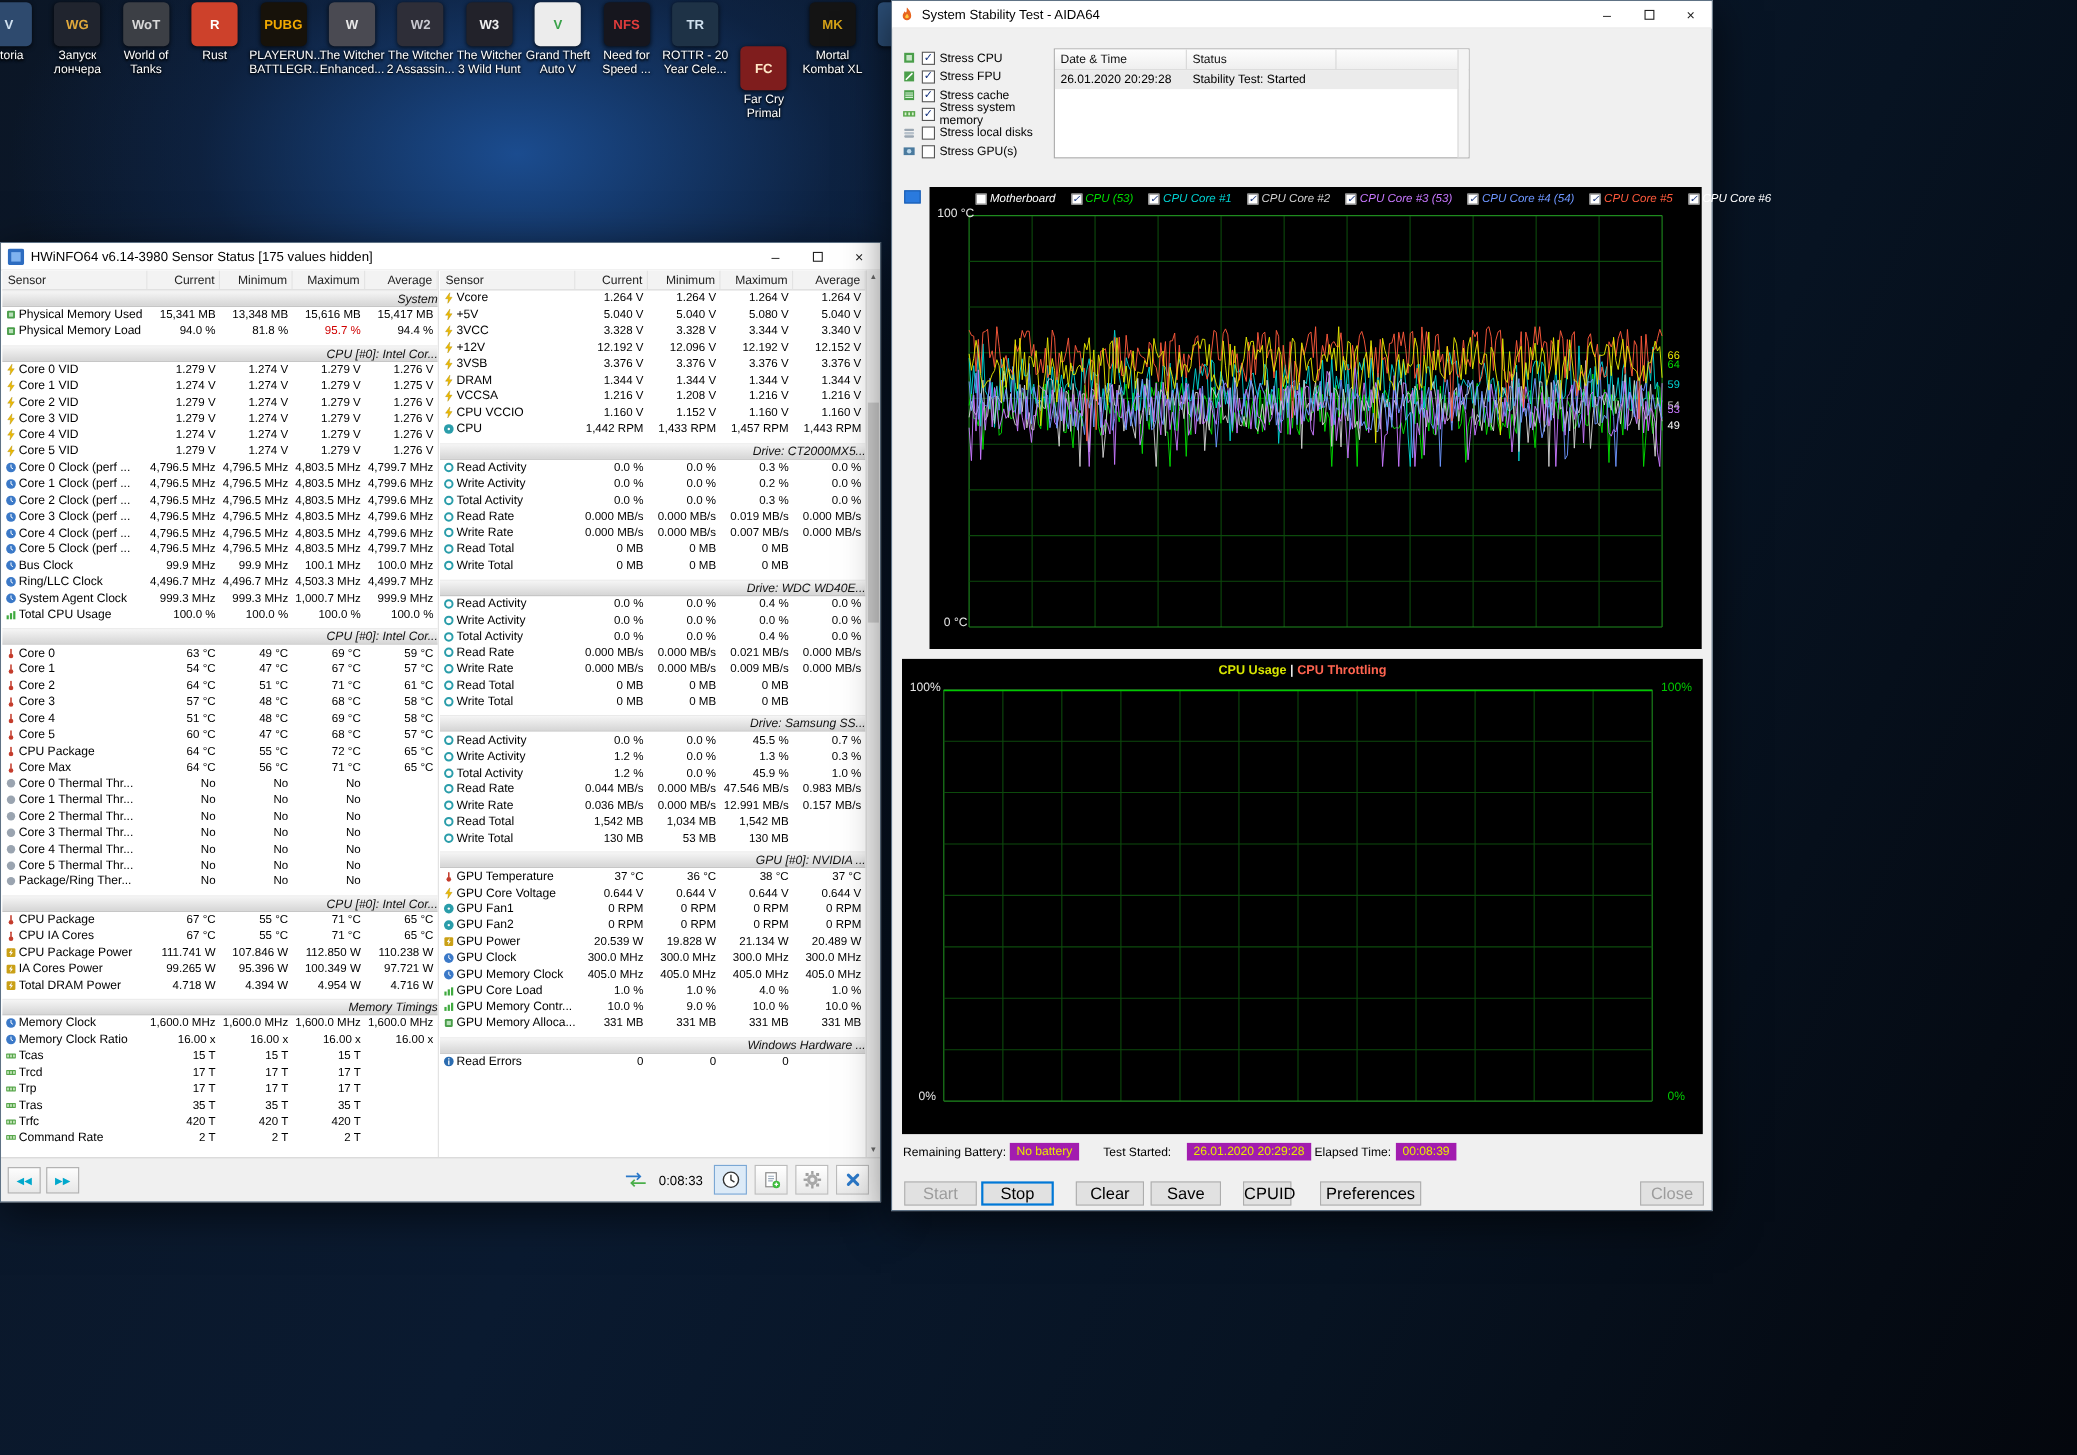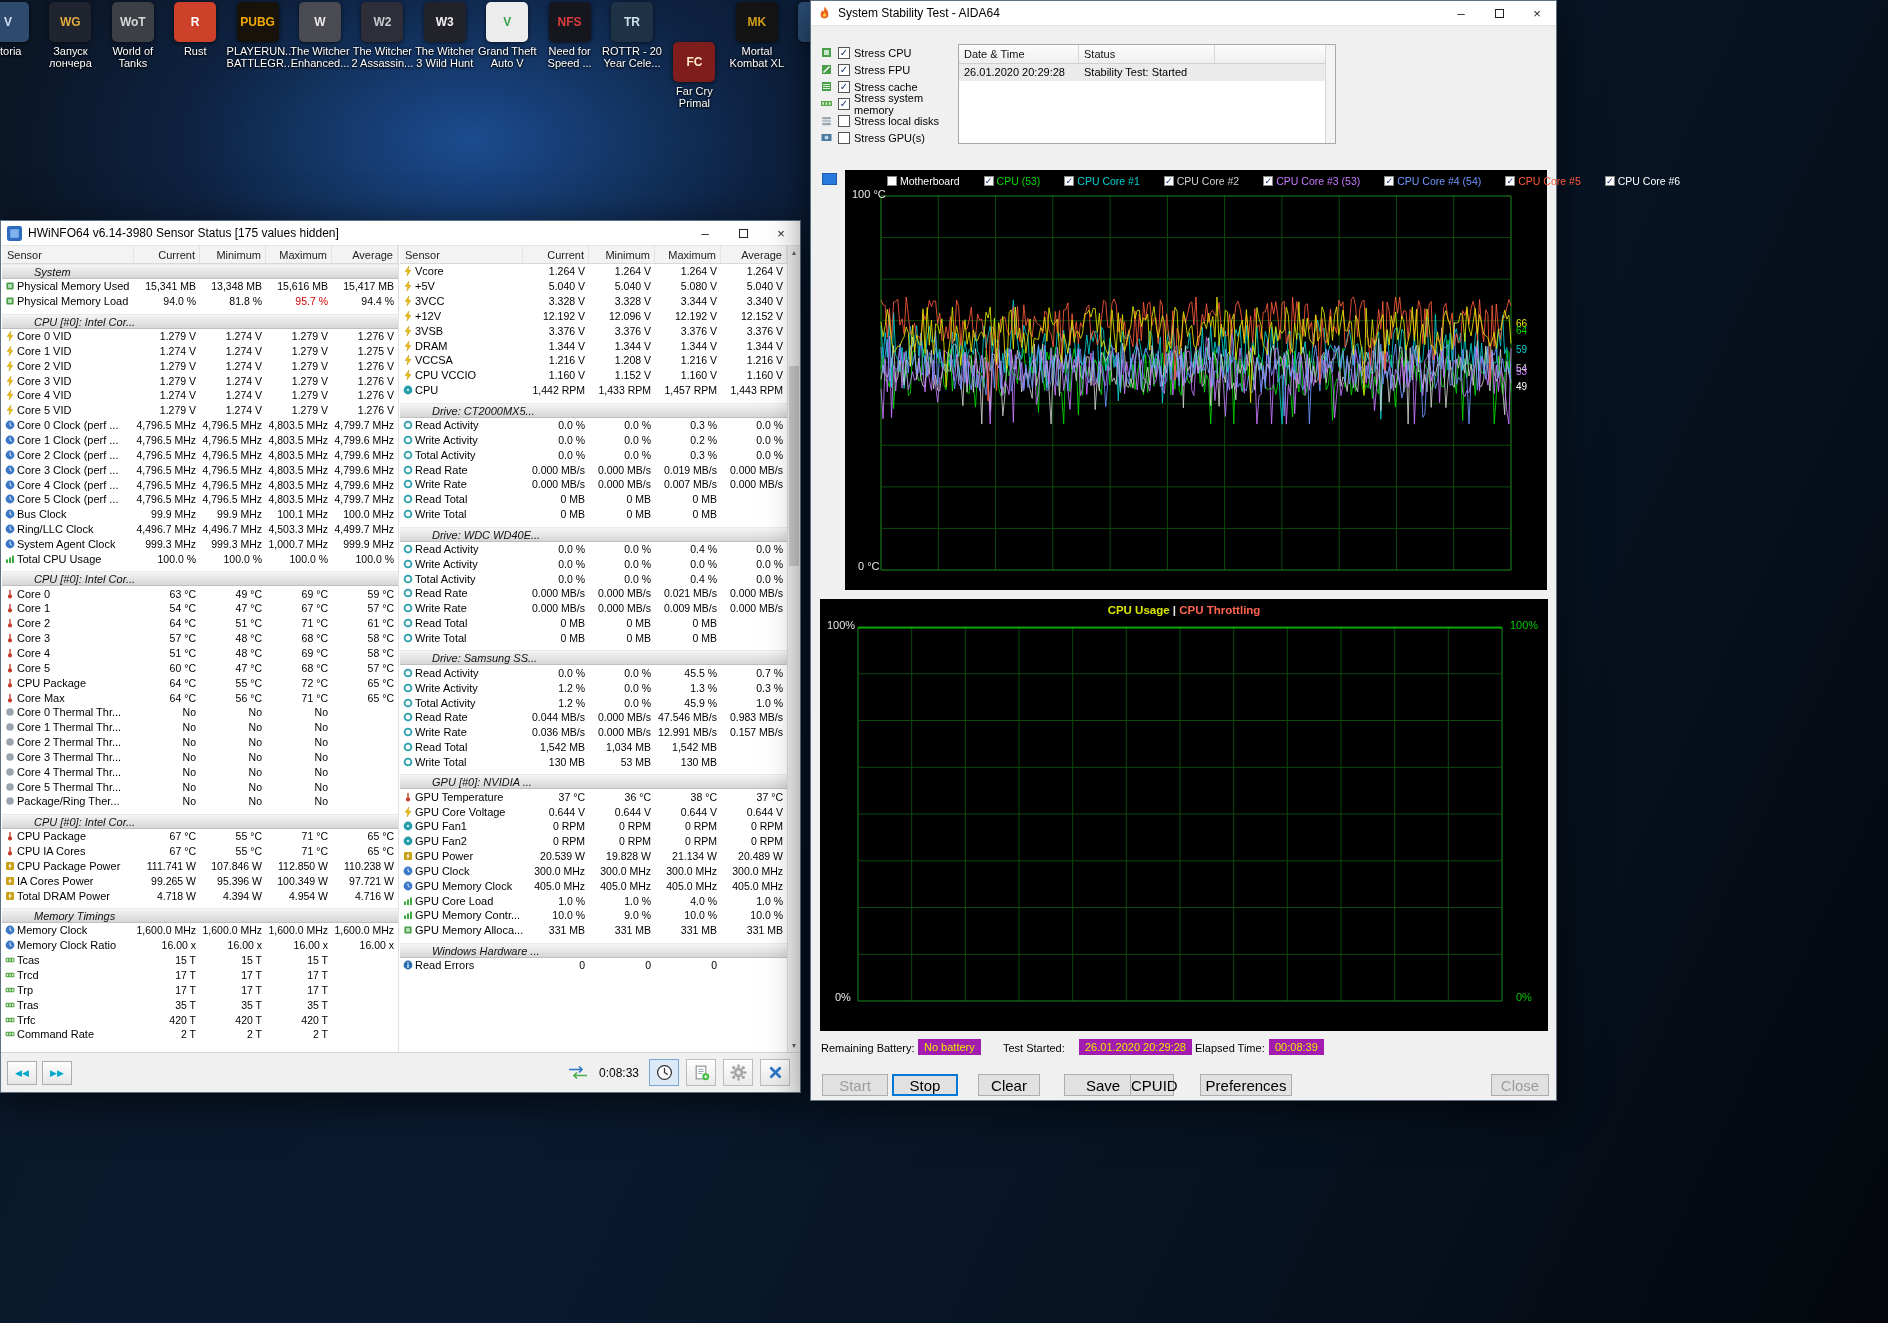--- a/index.html
+++ b/index.html
@@ -33,21 +33,21 @@
   .colhead span{border-right:1px solid #e3e3e3;}
   .ch-sensor{flex:1;padding-left:5px;text-align:left;}
   .ch-val{width:66px;text-align:right;padding-right:4px;flex:none;}
   .srow{display:flex;align-items:center;height:14.85px;font-size:11px;color:#000;}
   .ric{width:15px;height:11px;flex:none;display:flex;align-items:center;justify-content:center;}
   .ric svg{width:10px;height:10px;}
   .slab{flex:1;white-space:nowrap;overflow:hidden;}
   .sval{width:66px;text-align:right;padding-right:4px;font-size:10.5px;flex:none;white-space:nowrap;}
   .sval.red{color:#d00000;}
   .sec{height:15px;line-height:14px;margin-top:5px;background:linear-gradient(#f5f5f5,#d6d6d6);
-       border-top:1px solid #eaeaea;border-bottom:1px solid #c0c0c0;font-style:italic;font-size:11px;color:#111;padding-left:32px;}
+       border-top:1px solid #eaeaea;border-bottom:1px solid #c0c0c0;font-style:italic;font-size:11px;color:#111;padding-left:32px;text-align:right;}
   .sec.first{margin-top:0;}
   #hw-scroll{position:absolute;top:0;right:0;bottom:0;width:13px;background:#f0f0f0;border-left:1px solid #dedede;}
   .sarrow{position:absolute;left:0;right:0;text-align:center;font-size:7px;color:#6a6a6a;height:13px;line-height:13px;}
   .sarrow.down{bottom:0;}
   #hw-thumb{position:absolute;left:1px;right:1px;top:120px;height:200px;background:#cdcdcd;}
   #hw-toolbar{position:absolute;bottom:0;left:0;right:0;height:40px;background:#f0f0f0;border-top:1px solid #d5d5d5;}
   .navbtn{position:absolute;top:8px;width:30px;height:24px;border:1px solid #adadad;background:linear-gradient(#fdfdfd,#e7e7e7);
           color:#00a8cc;display:flex;align-items:center;justify-content:center;font-size:9px;cursor:pointer;}
   #nav-prev{left:6px;} #nav-next{left:41px;}
   #hw-right-tools{position:absolute;right:10px;top:6px;display:flex;align-items:center;gap:7px;}
@@ -71,21 +71,21 @@
   .log-row{display:flex;height:17px;font-size:11px;background:#ebebeb;color:#000;cursor:pointer;}
   .log-row span{line-height:17px;padding-left:5px;white-space:nowrap;overflow:hidden;flex:none;}
   #log-scroll{position:absolute;top:0;right:0;bottom:0;width:10px;border-left:1px solid #d8d8d8;background:#f4f4f4;}
   #aida-tabs{position:absolute;left:8px;top:124px;width:560px;display:flex;align-items:flex-end;height:22px;border-bottom:1px solid #a0a0a0;}
   .tab{height:19px;line-height:18px;padding:0 8px;border:1px solid #a8a8a8;border-bottom:none;border-radius:2px 2px 0 0;
        background:#ececec;margin-right:1px;font-size:11px;color:#000;cursor:pointer;white-space:nowrap;}
   .tab.active{height:22px;line-height:21px;background:#f8f8f8;}
   #graph-chip{position:absolute;left:10px;top:147px;width:15px;height:12px;background:#2a7ade;border:1px solid #1b5cb0;cursor:pointer;}
   #temp-graph{position:absolute;left:33px;top:144px;width:702px;height:420px;background:#000;}
   #temp-graph svg,#usage-graph svg{position:absolute;inset:0;}
-  #temp-legend{position:absolute;left:42px;top:5px;right:2px;display:flex;gap:24px;z-index:2;flex-wrap:nowrap;}
+  #temp-legend{position:absolute;left:42px;top:5px;right:2px;display:flex;gap:14px;z-index:2;flex-wrap:nowrap;font-style:italic;}
   .lgitem{display:flex;align-items:center;gap:3px;font-size:10.5px;white-space:nowrap;cursor:pointer;}
   .lgcb{width:10px;height:10px;background:#fff;border:1px solid #888;font-size:9px;line-height:9px;text-align:center;color:#14317d;flex:none;}
   .axlab{position:absolute;color:#e6e6e6;font-size:11px;z-index:2;}
   .axlab.green{color:#00c800;}
   #usage-graph{position:absolute;left:8px;top:573px;width:728px;height:432px;background:#000;}
   #usage-title{position:absolute;top:5px;left:0;right:0;text-align:center;font-size:11.5px;font-weight:bold;z-index:2;}
   #aida-status{position:absolute;left:0;top:1012px;width:100%;height:22px;font-size:11px;}
   .stlab{position:absolute;top:4px;color:#000;white-space:nowrap;}
   .stval{position:absolute;top:1px;background:#a21caf;color:#e8e800;padding:2px 6px;font-size:11px;white-space:nowrap;}
   #aida-buttons{position:absolute;left:0;top:1048px;width:100%;height:26px;}
@@ -1602,19 +1602,19 @@
       <span class="stlab" style="left:191px;">Test Started:</span>
       <span class="stval" style="left:267px;">26.01.2020 20:29:28</span>
       <span class="stlab" style="left:383px;">Elapsed Time:</span>
       <span class="stval" style="left:457px;">00:08:39</span>
     </div>
 
     <div id="aida-buttons">
         <button class="abtn dis" style="left: 10px; width: 66px;">Start</button>
         <button class="abtn def" style="left: 80px; width: 66px;">Stop</button>
         <button class="abtn" style="left: 166px; width: 62px;">Clear</button>
-        <button class="abtn" style="left: 252px; width: 78px;">Save</button>
+        <button class="abtn" style="left: 234px; width: 64px;">Save</button>
         <button class="abtn" style="left: 318px; width: 44px;">CPUID</button>
         <button class="abtn" style="left: 388px; width: 92px;">Preferences</button>
         <button class="abtn dis" style="left: 679px; width: 58px;">Close</button>
       </div>
   </div>
 </div>
 
 </body></html>

